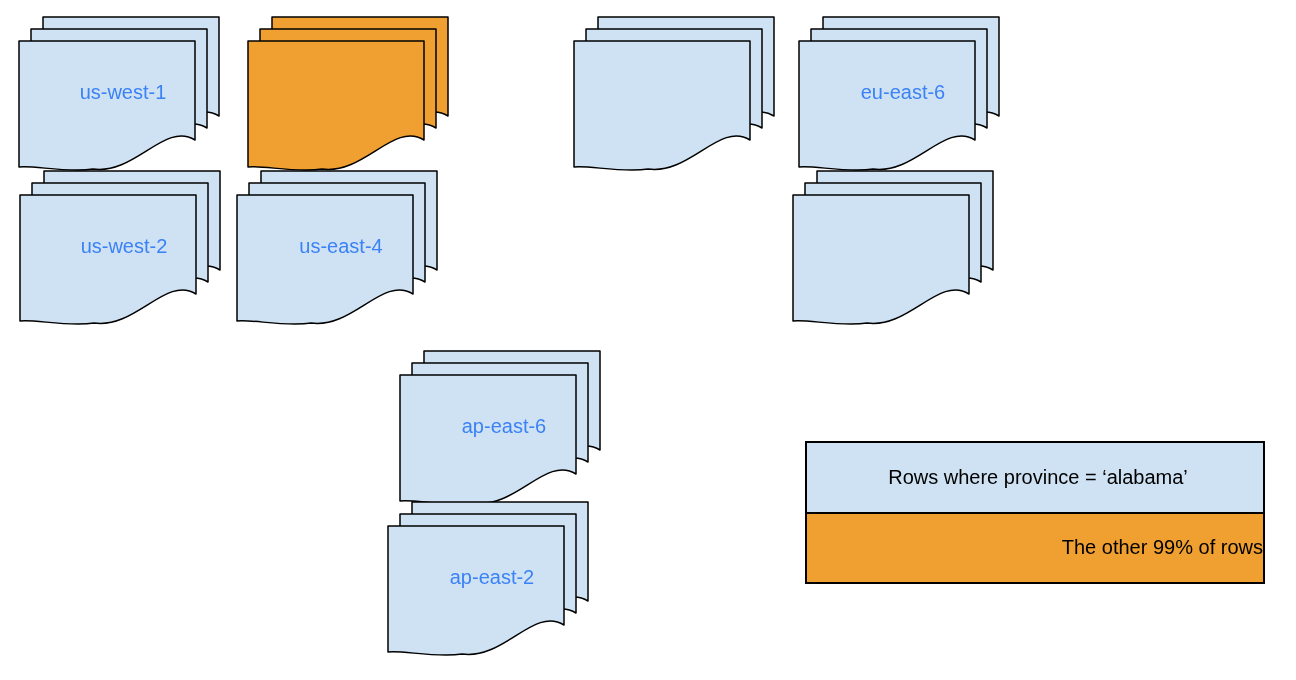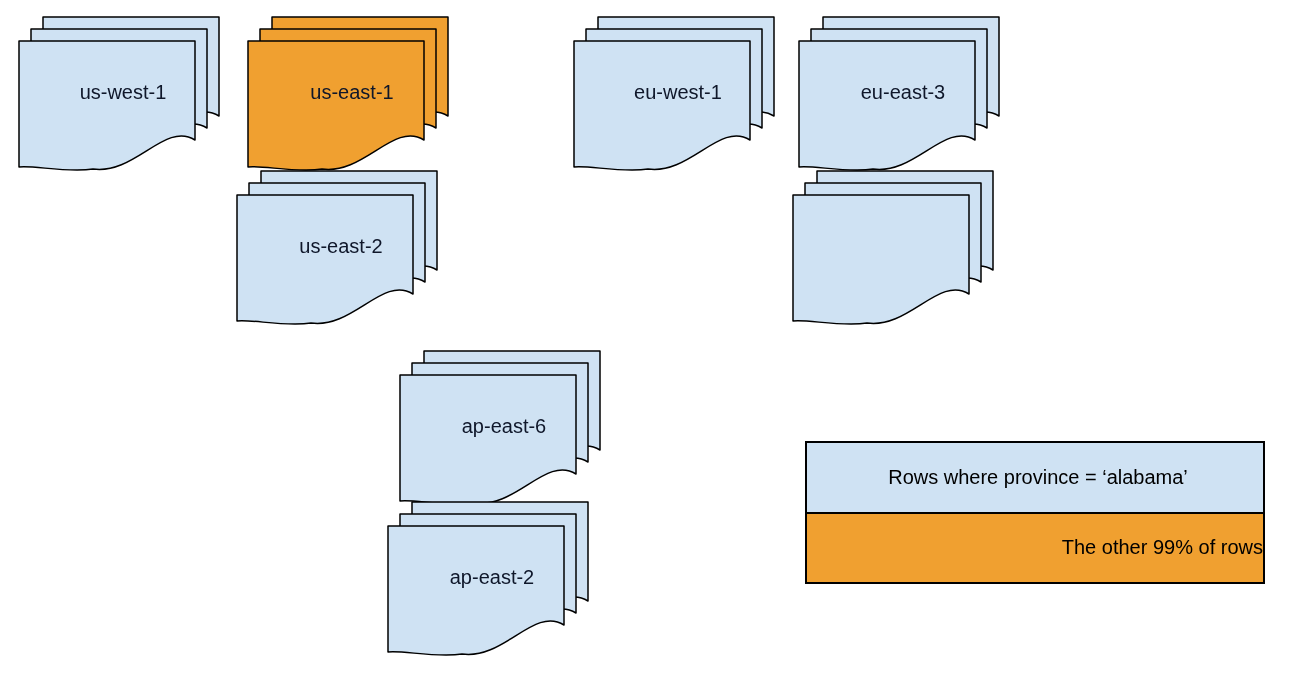--- a/index.html
+++ b/index.html
@@ -35,21 +35,21 @@
   .stack-label {
     position: absolute;
     left: 0;
     top: 24px;
     width: 208px;
     height: 102px;
     display: flex;
     align-items: center;
     justify-content: center;
     font-size: 20px;
-    color: #0f172a;
+    color: #3b82f6;
     white-space: nowrap;
   }
   .legend {
     position: absolute;
     left: 805px;
     top: 441px;
     width: 460px;
     height: 143px;
     border: 2px solid #000000;
     box-sizing: border-box;
@@ -94,49 +94,55 @@
     </svg>
     <div class="stack-label">us-west-1</div>
   </div>
 
   <div class="stack orange" style="left:248px;top:17px">
     <svg width="200" height="152" viewBox="0 0 200 152">
       <use href="#docsheet" x="24" y="0"></use>
         <use href="#docsheet" x="12" y="12"></use>
         <use href="#docsheet" x="0" y="24"></use>
     </svg>
-    <div class="stack-label">us-east-1</div>
   </div>
 
   <div class="stack blue" style="left:574px;top:17px">
     <svg width="200" height="152" viewBox="0 0 200 152">
       <use href="#docsheet" x="24" y="0"></use>
         <use href="#docsheet" x="12" y="12"></use>
         <use href="#docsheet" x="0" y="24"></use>
     </svg>
-    <div class="stack-label">eu-west-1</div>
   </div>
 
   <div class="stack blue" style="left:799px;top:17px">
     <svg width="200" height="152" viewBox="0 0 200 152">
       <use href="#docsheet" x="24" y="0"></use>
         <use href="#docsheet" x="12" y="12"></use>
         <use href="#docsheet" x="0" y="24"></use>
     </svg>
-    <div class="stack-label">eu-east-3</div>
+    <div class="stack-label">eu-east-6</div>
   </div>
 
+  <div class="stack blue" style="left:20px;top:171px">
+    <svg width="200" height="152" viewBox="0 0 200 152">
+      <use href="#docsheet" x="24" y="0"></use>
+        <use href="#docsheet" x="12" y="12"></use>
+        <use href="#docsheet" x="0" y="24"></use>
+    </svg>
+    <div class="stack-label">us-west-2</div>
+  </div>
 
   <div class="stack blue" style="left:237px;top:171px">
     <svg width="200" height="152" viewBox="0 0 200 152">
       <use href="#docsheet" x="24" y="0"></use>
         <use href="#docsheet" x="12" y="12"></use>
         <use href="#docsheet" x="0" y="24"></use>
     </svg>
-    <div class="stack-label">us-east-2</div>
+    <div class="stack-label">us-east-4</div>
   </div>
 
 
   <div class="stack blue" style="left:793px;top:171px">
     <svg width="200" height="152" viewBox="0 0 200 152">
       <use href="#docsheet" x="24" y="0"></use>
         <use href="#docsheet" x="12" y="12"></use>
         <use href="#docsheet" x="0" y="24"></use>
     </svg>
   </div>

